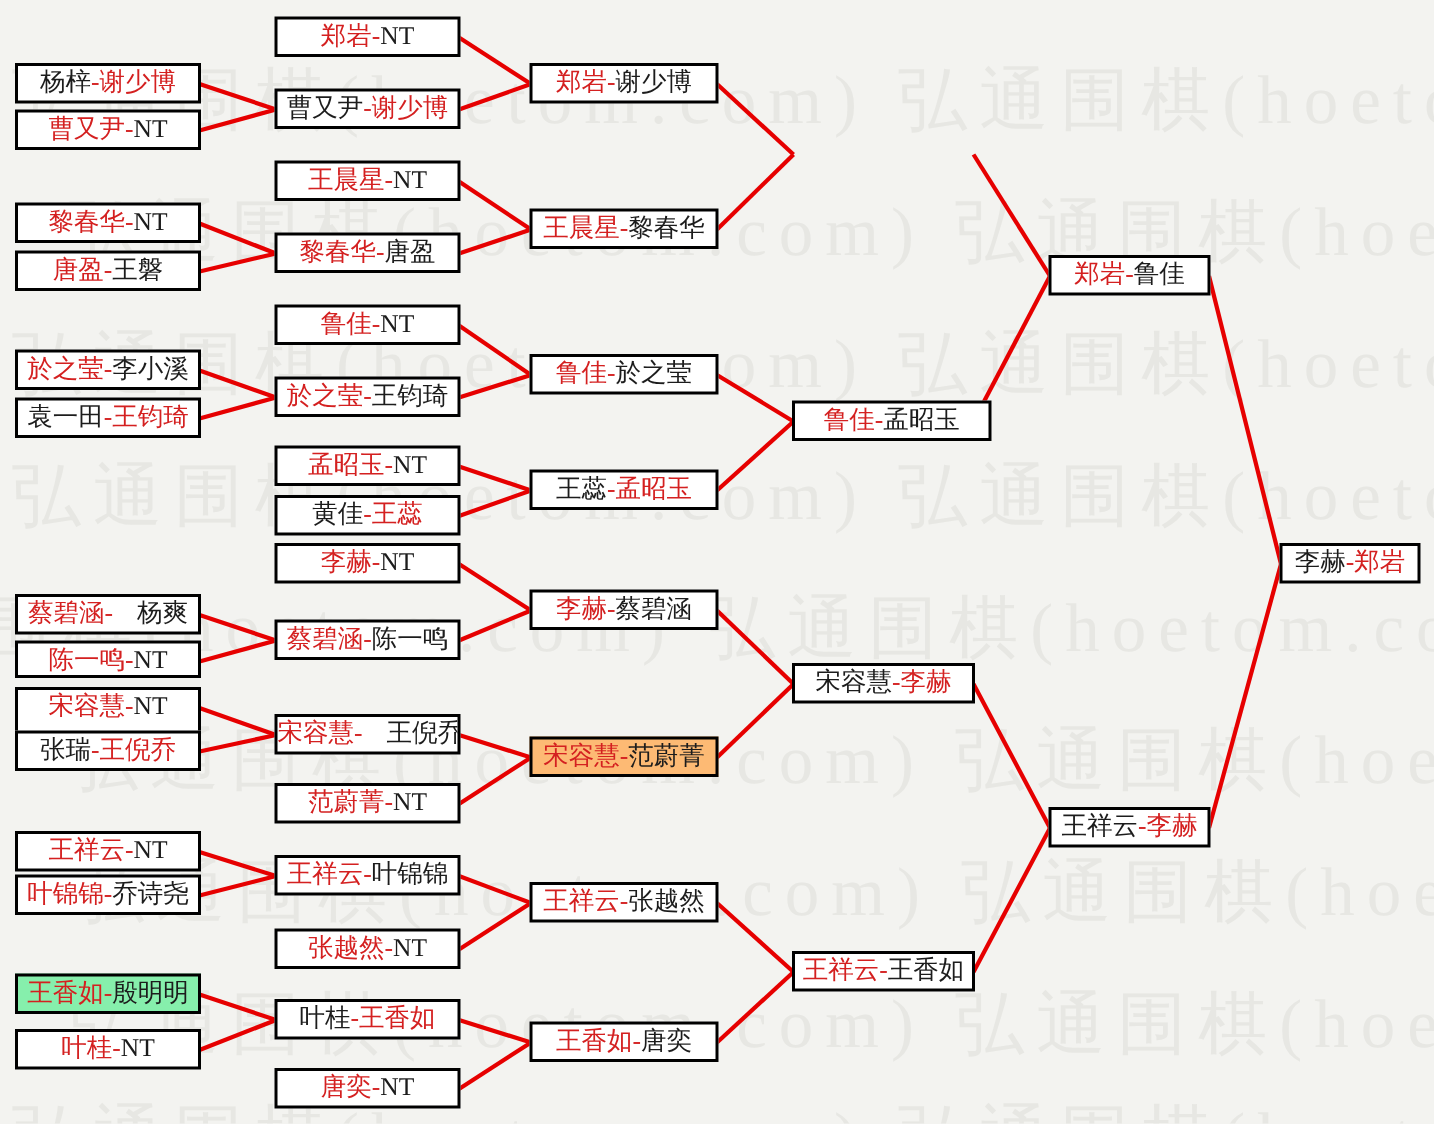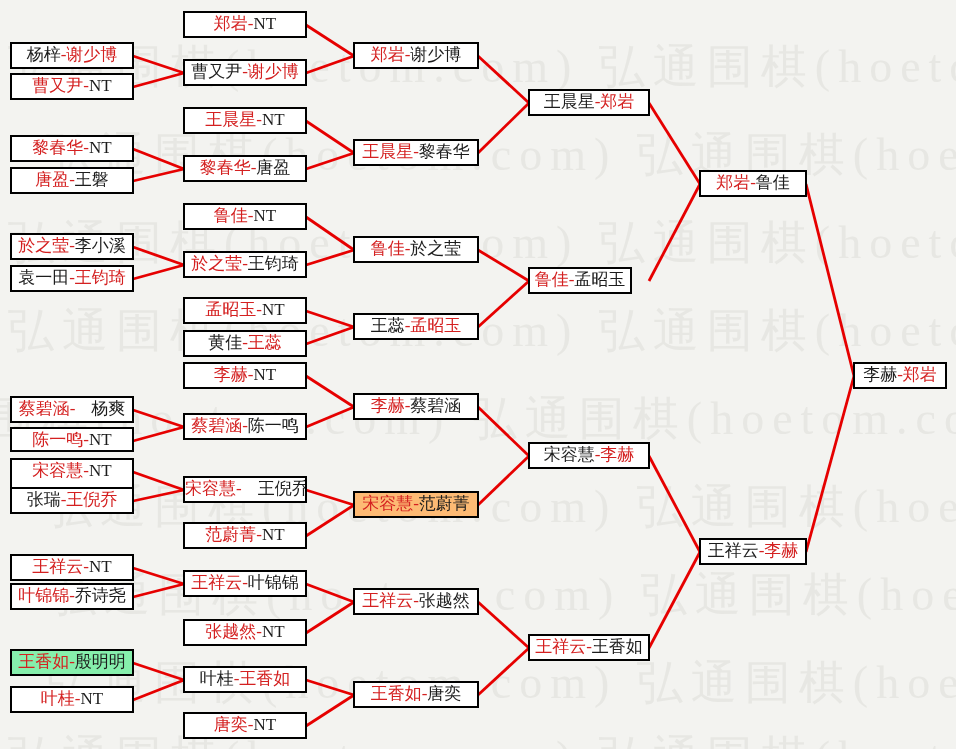--- a/index.html
+++ b/index.html
@@ -115,20 +115,19 @@
     <div class="match" style="left: 183px; top: 666px; width: 124px; height: 27px; border-color: rgb(0, 0, 0); background: rgb(255, 255, 255);"><span style="color: rgb(28, 28, 28);">叶桂</span><span style="color: rgb(212, 32, 32);">-王香如</span></div>
     <div class="match" style="left: 183px; top: 712px; width: 124px; height: 27px; border-color: rgb(0, 0, 0); background: rgb(255, 255, 255);"><span style="color: rgb(212, 32, 32);">唐奕-</span><span style="color: rgb(28, 28, 28);">NT</span></div>
     <div class="match" style="left: 353px; top: 42px; width: 126px; height: 27px; border-color: rgb(0, 0, 0); background: rgb(255, 255, 255);"><span style="color: rgb(212, 32, 32);">郑岩-</span><span style="color: rgb(28, 28, 28);">谢少博</span></div>
     <div class="match" style="left: 353px; top: 139px; width: 126px; height: 27px; border-color: rgb(0, 0, 0); background: rgb(255, 255, 255);"><span style="color: rgb(212, 32, 32);">王晨星-</span><span style="color: rgb(28, 28, 28);">黎春华</span></div>
     <div class="match" style="left: 353px; top: 236px; width: 126px; height: 27px; border-color: rgb(0, 0, 0); background: rgb(255, 255, 255);"><span style="color: rgb(212, 32, 32);">鲁佳-</span><span style="color: rgb(28, 28, 28);">於之莹</span></div>
     <div class="match" style="left: 353px; top: 313px; width: 126px; height: 27px; border-color: rgb(0, 0, 0); background: rgb(255, 255, 255);"><span style="color: rgb(28, 28, 28);">王蕊</span><span style="color: rgb(212, 32, 32);">-孟昭玉</span></div>
     <div class="match" style="left: 353px; top: 393px; width: 126px; height: 27px; border-color: rgb(0, 0, 0); background: rgb(255, 255, 255);"><span style="color: rgb(212, 32, 32);">李赫-</span><span style="color: rgb(28, 28, 28);">蔡碧涵</span></div>
     <div class="match" style="left: 353px; top: 491px; width: 126px; height: 27px; border-color: rgb(0, 0, 0); background: #fdba74;"><span style="color: rgb(212, 32, 32);">宋容慧-</span><span style="color: rgb(28, 28, 28);">范蔚菁</span></div>
     <div class="match" style="left: 353px; top: 588px; width: 126px; height: 27px; border-color: rgb(0, 0, 0); background: rgb(255, 255, 255);"><span style="color: rgb(212, 32, 32);">王祥云-</span><span style="color: rgb(28, 28, 28);">张越然</span></div>
     <div class="match" style="left: 353px; top: 681px; width: 126px; height: 27px; border-color: rgb(0, 0, 0); background: rgb(255, 255, 255);"><span style="color: rgb(212, 32, 32);">王香如-</span><span style="color: rgb(28, 28, 28);">唐奕</span></div>
-    <div class="match" style="left: 528px; top: 89px; width: 122px; height: 27px; border-color: rgb(0, 0, 0); background: rgb(255, 255, 255);"><span style="color: rgb(28, 28, 28);">王晨星</span><span style="color: rgb(212, 32, 32);">-郑岩</span></div>
-    <div class="match" style="left: 528px; top: 267px; width: 104px; height: 27px; border-color: rgb(0, 0, 0); background: rgb(255, 255, 255);"><span style="color: rgb(212, 32, 32);">鲁佳-</span><span style="color: rgb(28, 28, 28);">孟昭玉</span></div>
+    <div class="match" style="left: 528px; top: 267px; width: 133px; height: 27px; border-color: rgb(0, 0, 0); background: rgb(255, 255, 255);"><span style="color: rgb(212, 32, 32);">鲁佳-</span><span style="color: rgb(28, 28, 28);">孟昭玉</span></div>
     <div class="match" style="left: 528px; top: 442px; width: 122px; height: 27px; border-color: rgb(0, 0, 0); background: rgb(255, 255, 255);"><span style="color: rgb(28, 28, 28);">宋容慧</span><span style="color: rgb(212, 32, 32);">-李赫</span></div>
     <div class="match" style="left: 528px; top: 634px; width: 122px; height: 27px; border-color: rgb(0, 0, 0); background: rgb(255, 255, 255);"><span style="color: rgb(212, 32, 32);">王祥云-</span><span style="color: rgb(28, 28, 28);">王香如</span></div>
     <div class="match" style="left: 699px; top: 170px; width: 108px; height: 27px; border-color: rgb(0, 0, 0); background: rgb(255, 255, 255);"><span style="color: rgb(212, 32, 32);">郑岩-</span><span style="color: rgb(28, 28, 28);">鲁佳</span></div>
     <div class="match" style="left: 699px; top: 538px; width: 108px; height: 27px; border-color: rgb(0, 0, 0); background: rgb(255, 255, 255);"><span style="color: rgb(28, 28, 28);">王祥云</span><span style="color: rgb(212, 32, 32);">-李赫</span></div>
     <div class="match" style="left: 853px; top: 362px; width: 94px; height: 27px; border-color: rgb(0, 0, 0); background: rgb(255, 255, 255);"><span style="color: rgb(28, 28, 28);">李赫</span><span style="color: rgb(212, 32, 32);">-郑岩</span></div>
   </div>
 
 </body></html>

